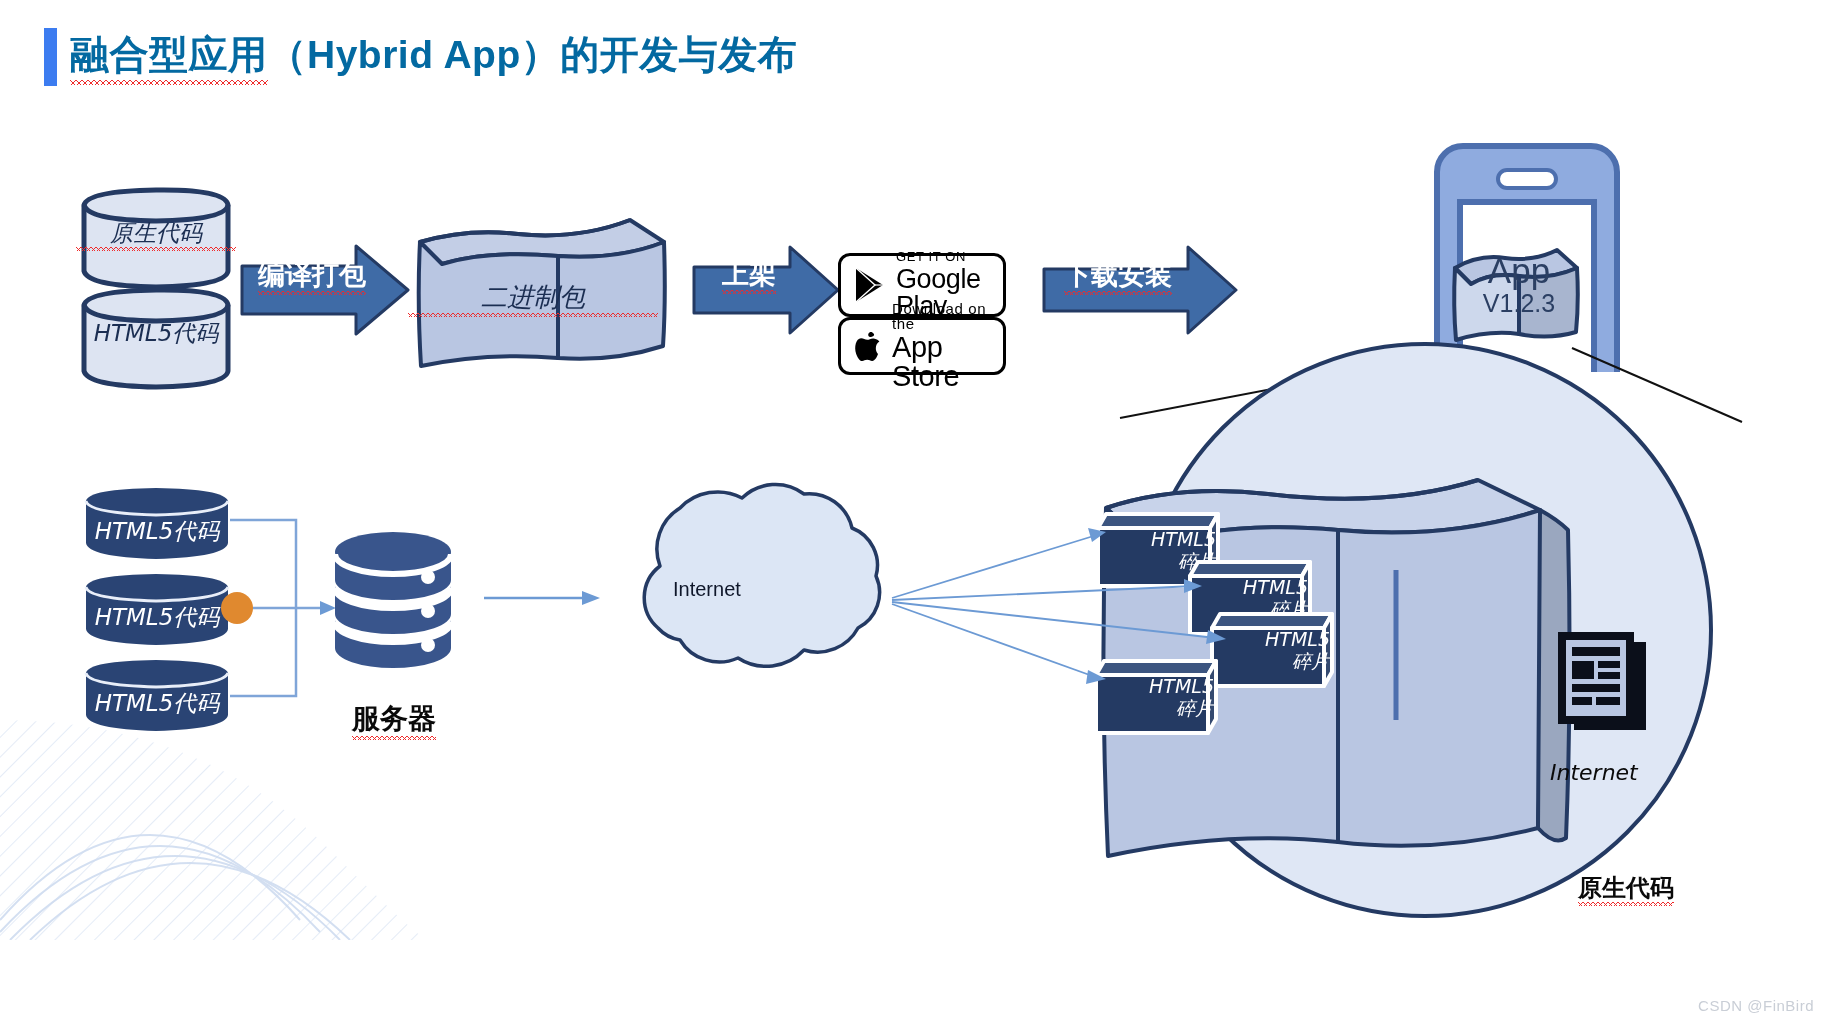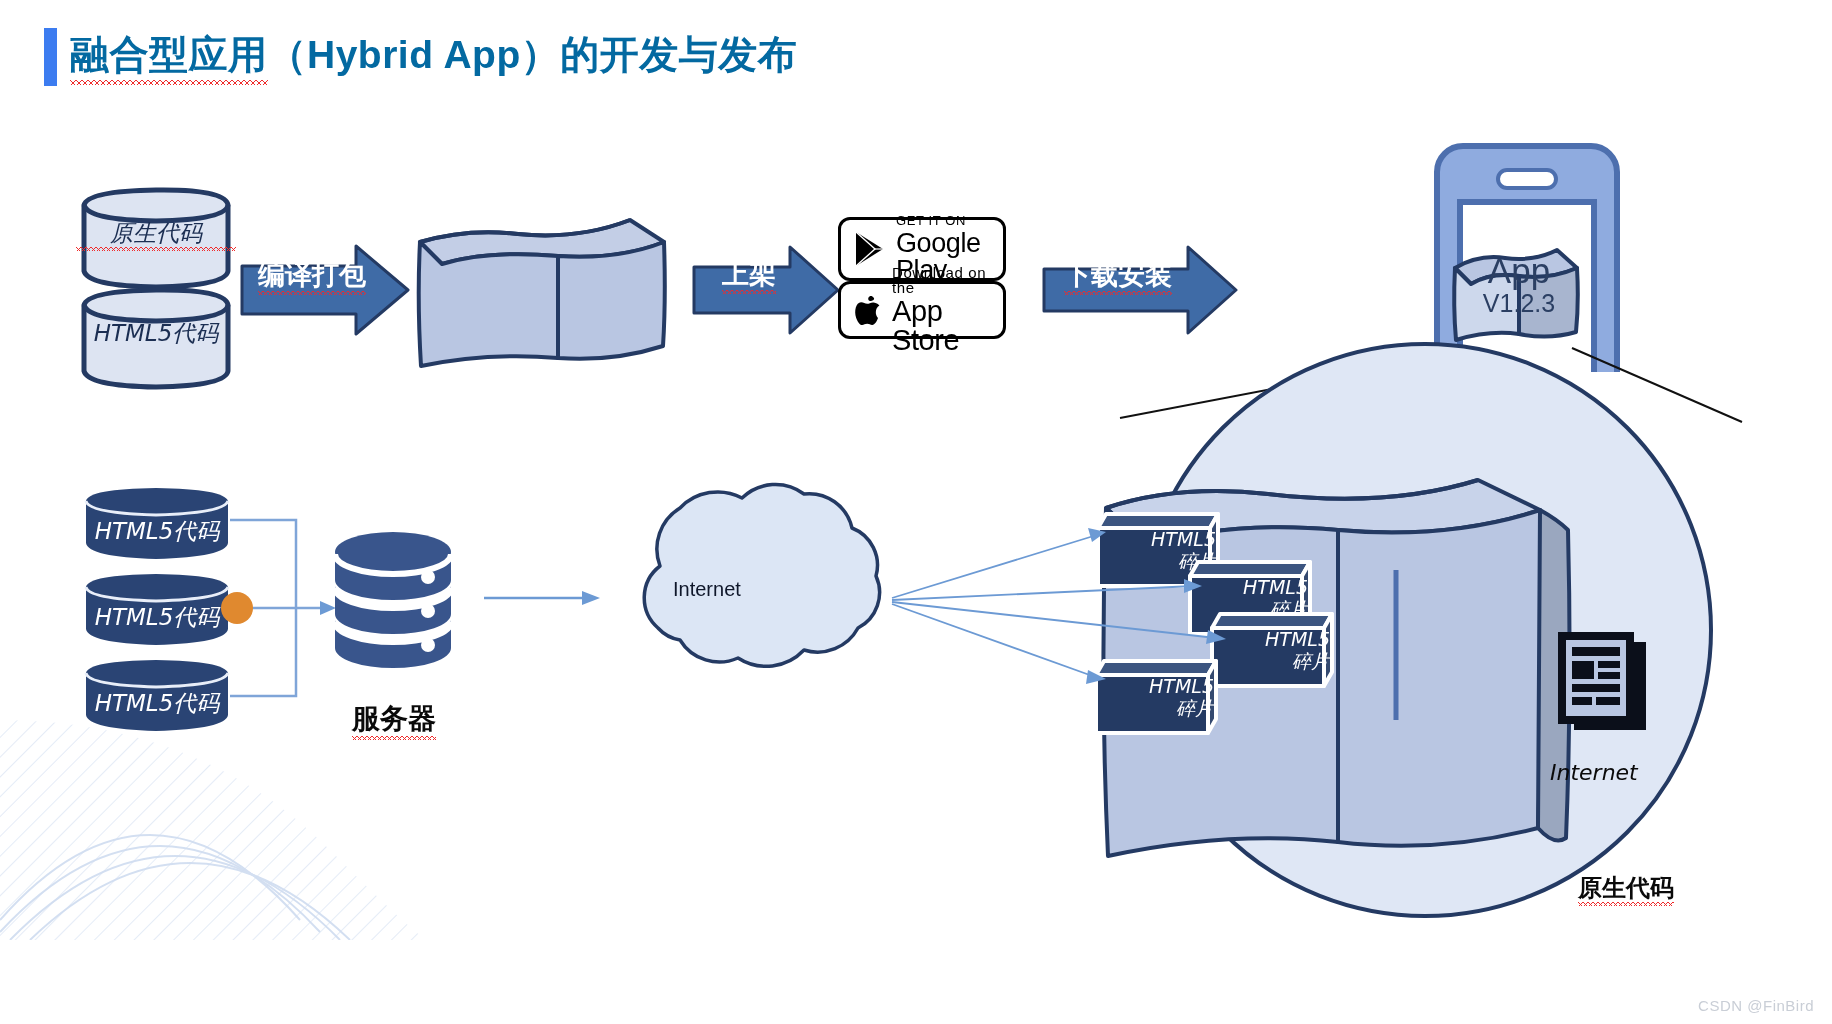--- a/index.html
+++ b/index.html
@@ -55,21 +55,21 @@
   }
   .cyl-txt-w{color:#ffffff;}
 
   .watermark{
     position:absolute;right:18px;bottom:10px;
     color:#c9ced6;font-size:15px;letter-spacing:.5px;
   }
 
   .store-badge{
     position:absolute;background:#fff;border:3px solid #000;border-radius:12px;
-    display:flex;align-items:center;box-sizing:border-box;
+    display:flex;align-items:center;box-sizing:border-box;margin-top:36px;
   }
   .badge-txt-sm{font-size:13px;color:#000;letter-spacing:.6px;line-height:1;}
   .badge-txt-lg{font-size:27px;color:#000;line-height:1;letter-spacing:-.4px;}
 
   .appbox-label{
     position:absolute;width:100%;text-align:center;color:#2b3f63;
     font-size:35px;line-height:1;
   }
   .appbox-ver{
     position:absolute;width:100%;text-align:center;color:#2b3f63;
@@ -146,20 +146,23 @@
   <div class="arrow-label" style="left:258px;top:257px;">
     <span class="sq-u small">编译打包</span>
   </div>
 
   <svg class="abs" style="left:408px;top:180px;width:270px;height:195px;">
     <path d="M12 62 Q60 48 110 54 Q170 60 222 40 L256 62 Q210 80 150 76 Q80 70 34 84 Z" fill="#c3cee6" stroke="#243a63" stroke-width="4" stroke-linejoin="round"></path>
     <path d="M12 62 Q9 120 13 186 Q80 172 150 178 Q150 120 150 76 Q80 70 34 84 Z" fill="#b9c6e2" stroke="#243a63" stroke-width="4" stroke-linejoin="round"></path>
     <path d="M150 76 Q210 80 256 62 Q258 120 255 166 Q205 182 150 178 Z" fill="#b9c6e2" stroke="#243a63" stroke-width="4" stroke-linejoin="round"></path>
     <path d="M12 62 Q60 48 110 54 Q170 60 222 40" fill="none" stroke="#243a63" stroke-width="4"></path>
   </svg>
+  <div class="abs" style="left:408px;top:280px;width:250px;">
+    <div class="cyl-txt sq-u small" style="position:relative;font-size:26px;">二进制包</div>
+  </div>
 
   <svg class="abs" style="left:690px;top:243px;width:152px;height:96px;">
     <path d="M4 24 L100 24 L100 4 L148 47 L100 90 L100 70 L4 70 Z" fill="#3f6ba6" stroke="#243a63" stroke-width="3" stroke-linejoin="round"></path>
   </svg>
   <div class="arrow-label" style="left:722px;top:256px;">
     <span class="sq-u small">上架</span>
   </div>
 
   <div class="store-badge" style="left:838px;top:217px;width:168px;height:64px;padding-left:12px;">
     <svg style="width:34px;height:38px;margin-right:9px;flex:none;" viewBox="0 0 34 38">

